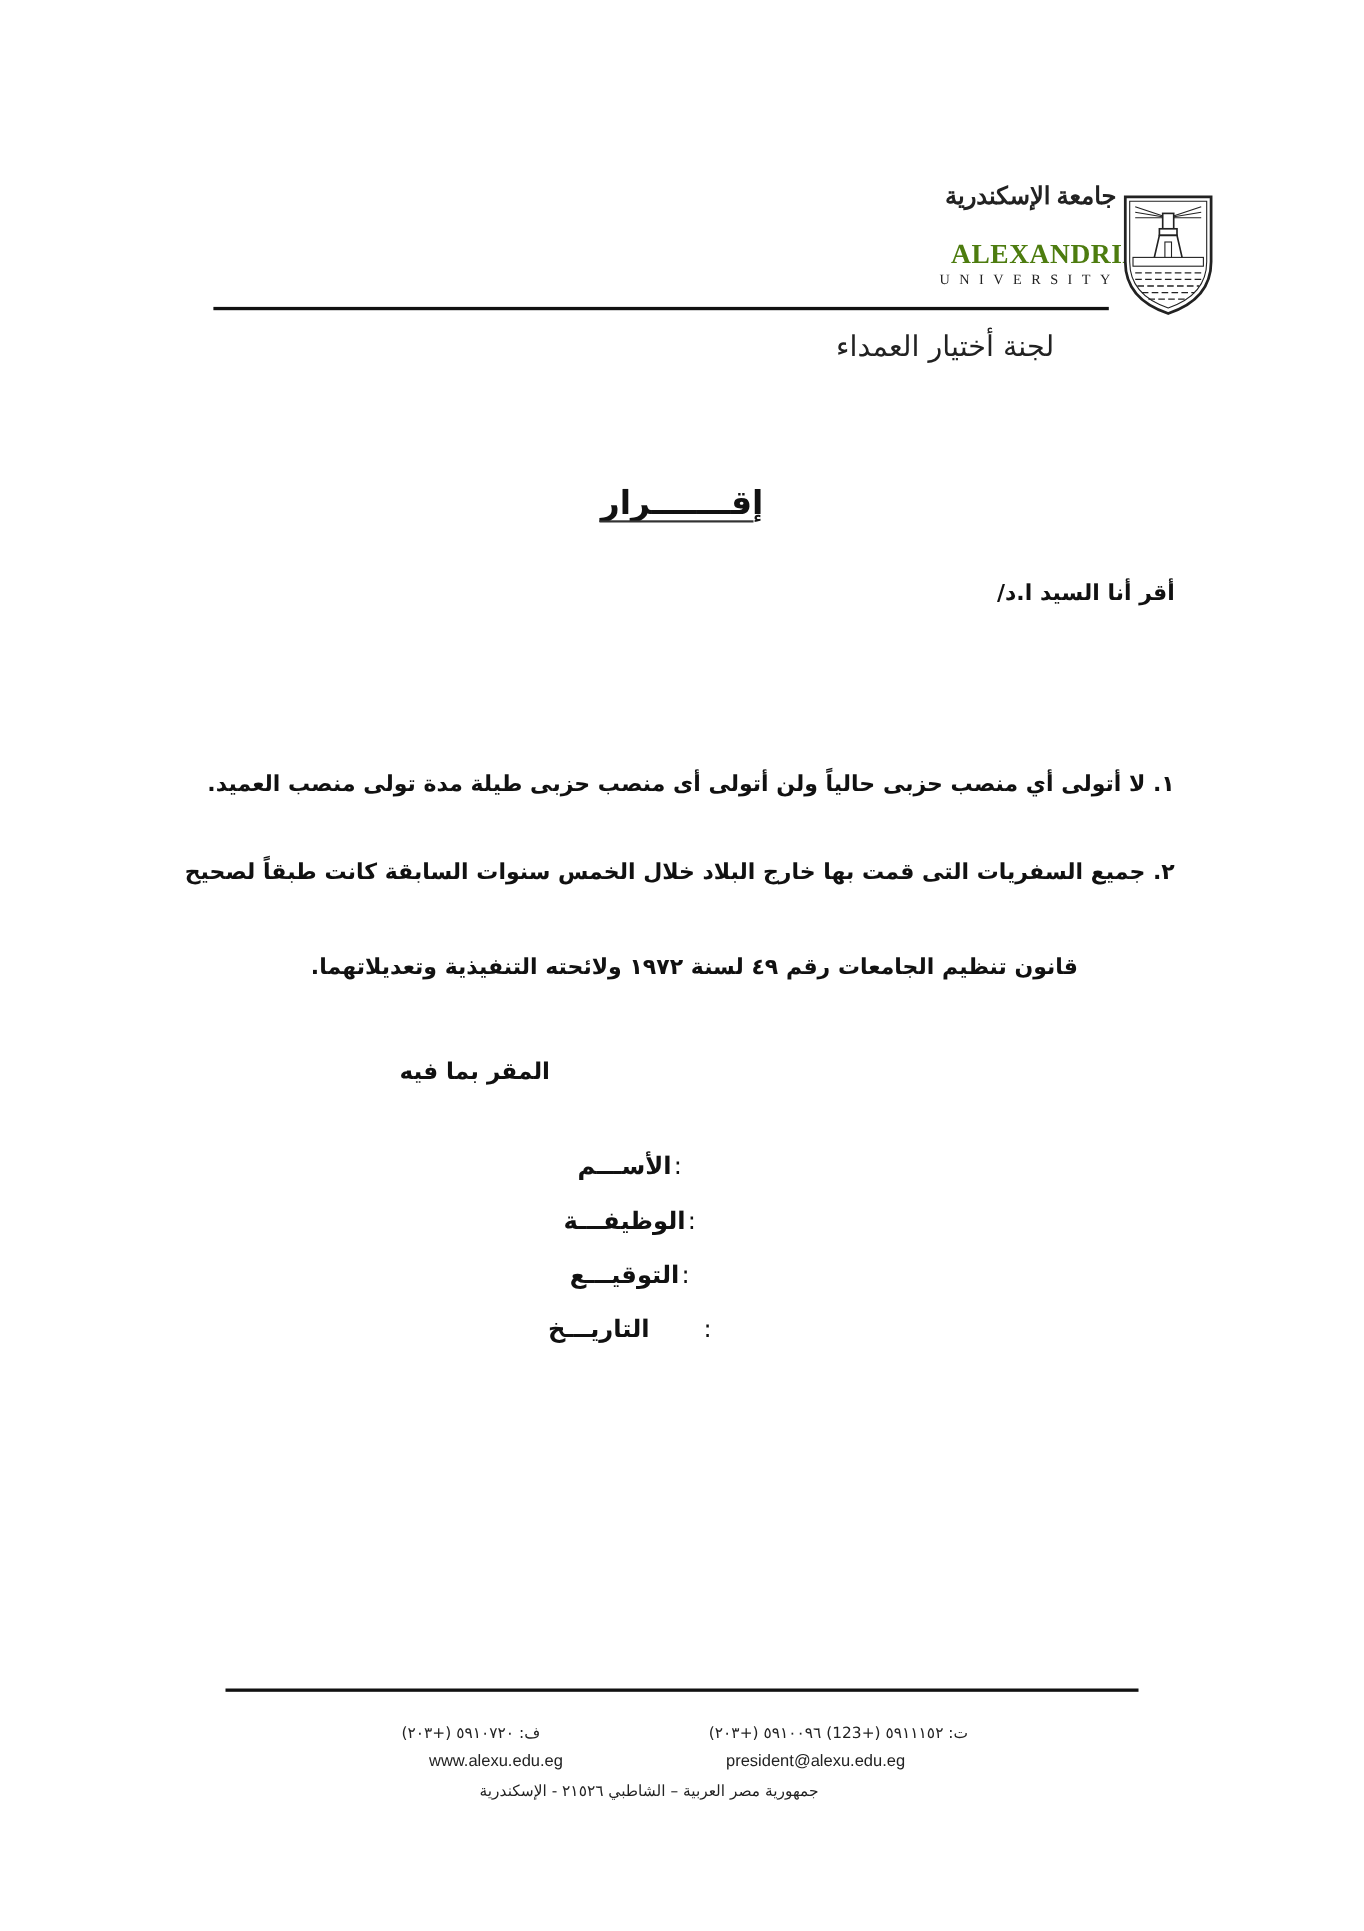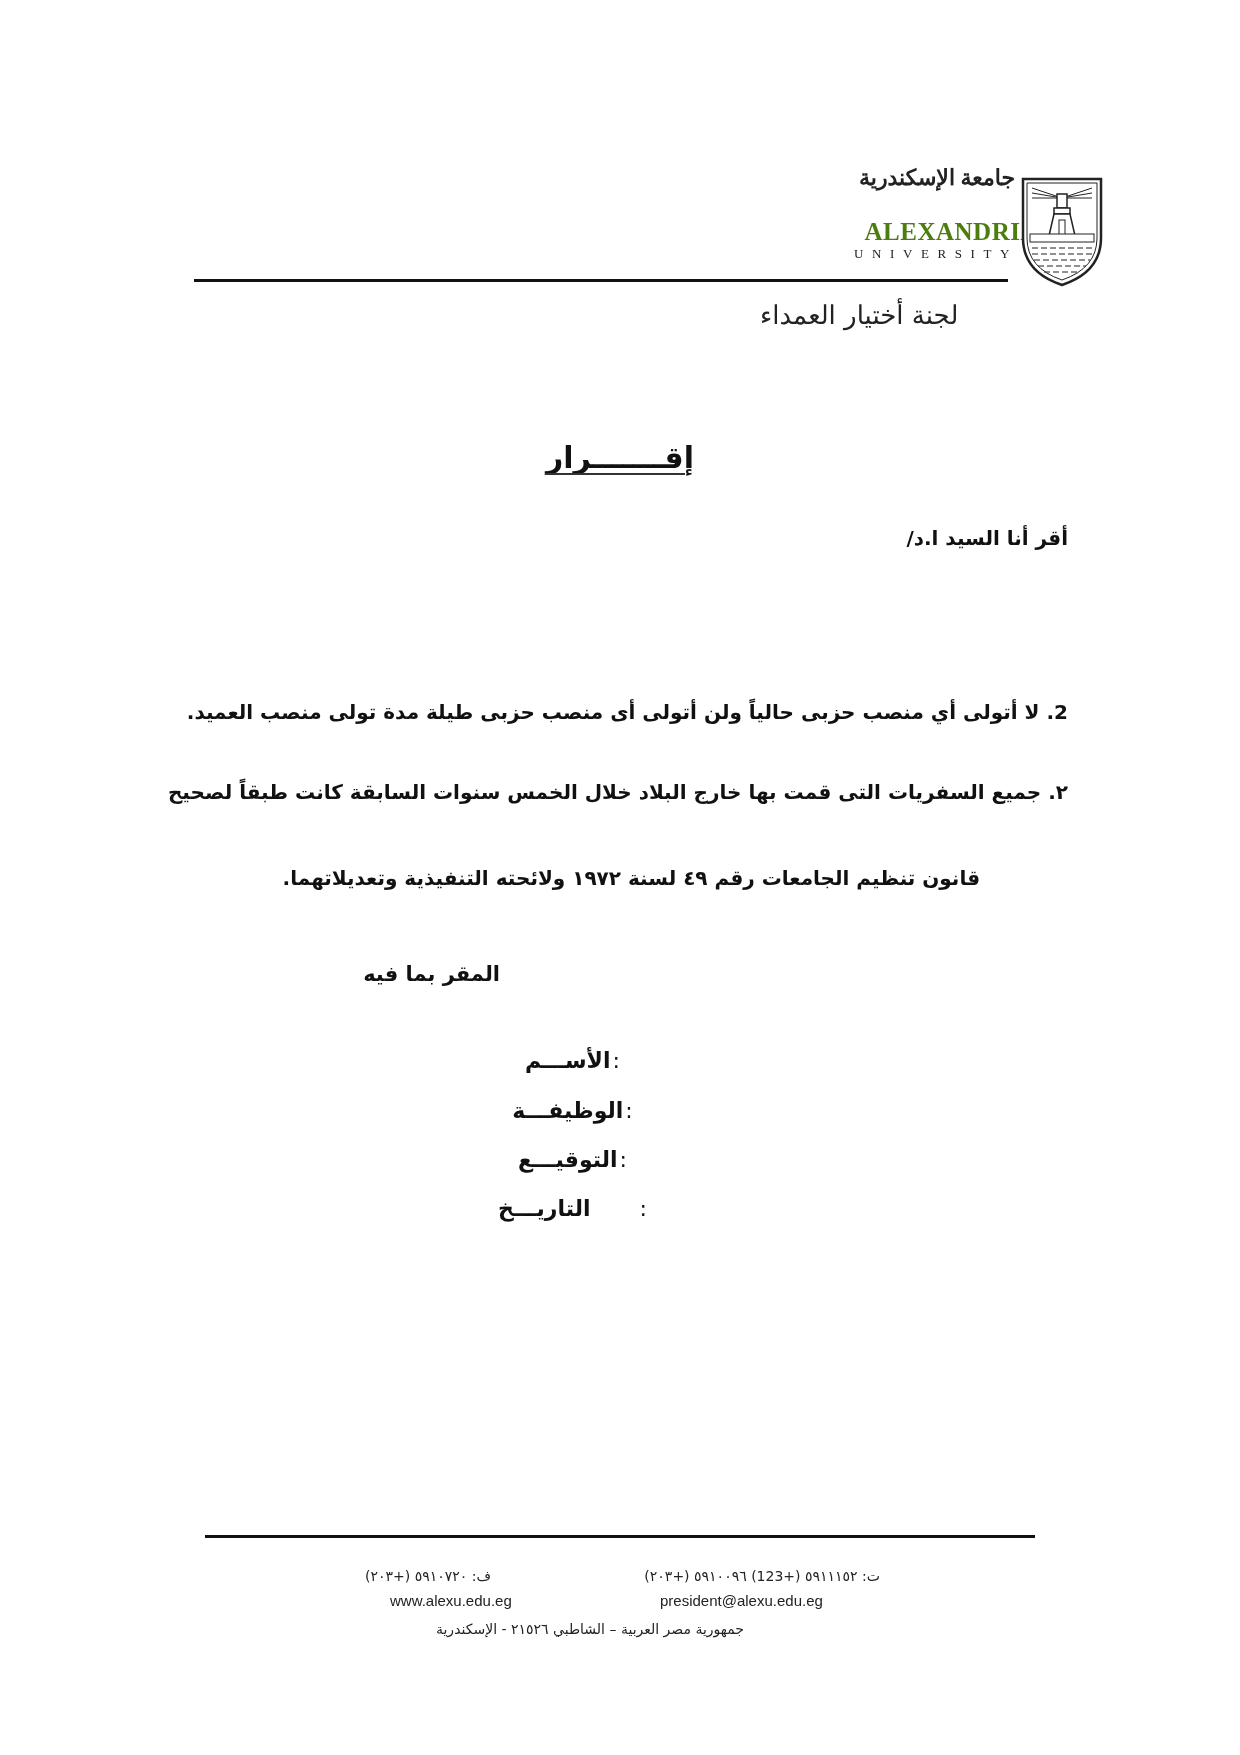--- a/index.html
+++ b/index.html
@@ -76,21 +76,21 @@
     </svg>
   </div>
 
   <div class="abs rule-top"></div>
   <div class="abs committee ar">لجنة أختيار العمداء</div>
 
   <div class="abs title ar">إقـــــــرار</div>
   <div class="abs title-underline"></div>
 
   <div class="abs line ar l1">أقر أنا السيد ا.د/</div>
-  <div class="abs line ar l3">2. لا أتولى أي منصب حزبى حالياً ولن أتولى أى منصب حزبى طيلة مدة تولى منصب العميد.</div>
+  <div class="abs line ar l3">١. لا أتولى أي منصب حزبى حالياً ولن أتولى أى منصب حزبى طيلة مدة تولى منصب العميد.</div>
   <div class="abs line ar l4">٢. جميع السفريات التى قمت بها خارج البلاد خلال الخمس سنوات السابقة كانت طبقاً لصحيح</div>
   <div class="abs line ar l5">قانون تنظيم الجامعات رقم ٤٩ لسنة ١٩٧٢ ولائحته التنفيذية وتعديلاتهما.</div>
 
   <div class="abs sig-title ar">المقر بما فيه</div>
 
   <div class="abs field ar f1">
     <span class="lbl">الأســـم</span>
     <span class="colon">:</span>
   </div>
   <div class="abs field ar f2">

